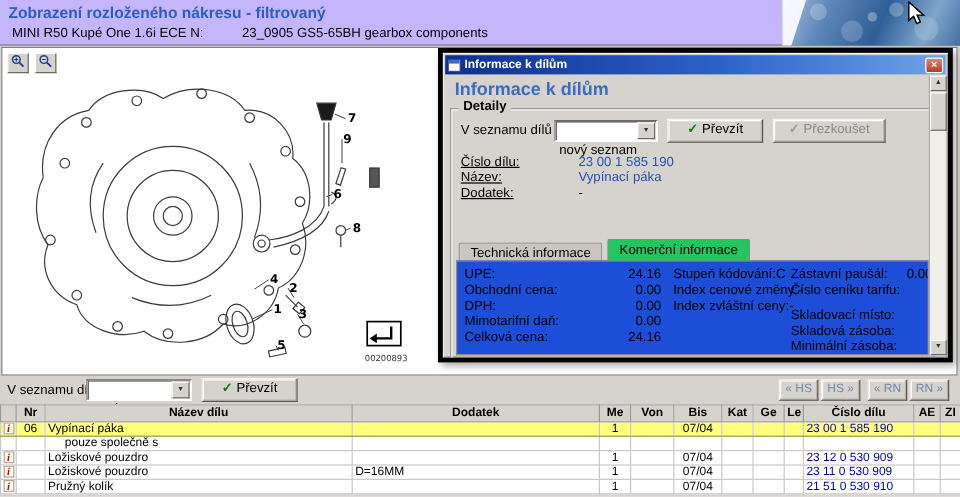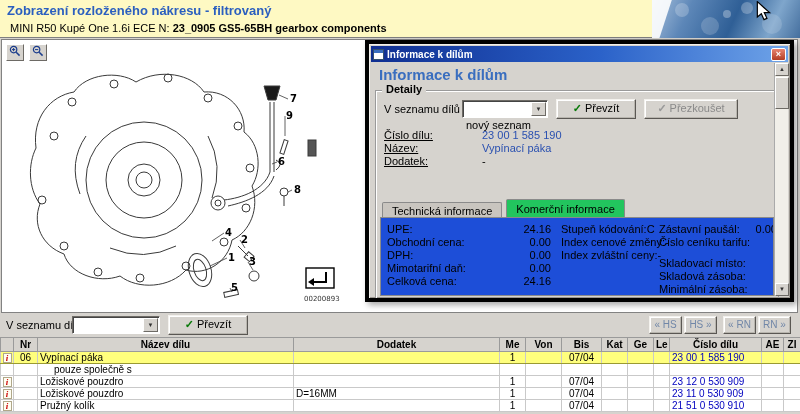--- a/index.html
+++ b/index.html
@@ -1,23 +1,23 @@
 <!DOCTYPE html>
 <html><head>
 <meta charset="utf-8">
 <style>
   * { margin:0; padding:0; box-sizing:border-box; }
   html,body { width:800px; height:414px; overflow:hidden; }
   body { position:relative; background:#d6d3ce; font-family:"Liberation Sans",sans-serif; font-size:11px; color:#000; }
 
   
-  .app-header { position:absolute; left:0; top:0; width:800px; height:38px; background:#fef9c3; border-bottom:1px solid #7f7f7f; z-index:1; }
+  .app-header { position:absolute; left:0; top:0; width:800px; height:38px; background:#c4b5fd; border-bottom:1px solid #7f7f7f; z-index:1; }
   .page-title { position:absolute; left:7px; top:3px; font-size:13px; font-weight:bold; color:#2b5fbf; }
   .subtitle { position:absolute; left:10px; top:22px; font-size:11px; color:#000; white-space:nowrap; }
-  .subtitle .doc { font-weight:bold; }
+  .subtitle .doc { font-weight:normal;margin-left:29px; }
   .header-art { position:absolute; right:0; top:0; width:148px; height:38px; overflow:hidden;
     background:linear-gradient(115deg,#aac2dd 0%,#5d87b8 25%,#2f5f96 55%,#7fa6cc 80%,#456f9e 100%); }
   .header-art .streak { position:absolute; left:-18px; top:-6px; width:30px; height:60px; background:#fff; transform:skewX(-18deg); opacity:.9; }
   .cursor-wrap { position:absolute; right:28px; top:1px; }
 
   
   .drawing-panel { position:absolute; left:1px; top:39px; width:797px; height:274px; background:#fff; border:1px solid #828282; }
   .zoom-bar { position:absolute; left:4px; top:4px; z-index:3; }
   .zoom-btn { display:inline-block; width:18px; height:17px; background:#d6d3ce; border:1px solid; border-color:#fff #6d6a65 #6d6a65 #fff; text-align:center; line-height:14px; vertical-align:top; margin-right:2px; cursor:pointer; }
   .drawing-svg { position:absolute; left:0; top:0; }

